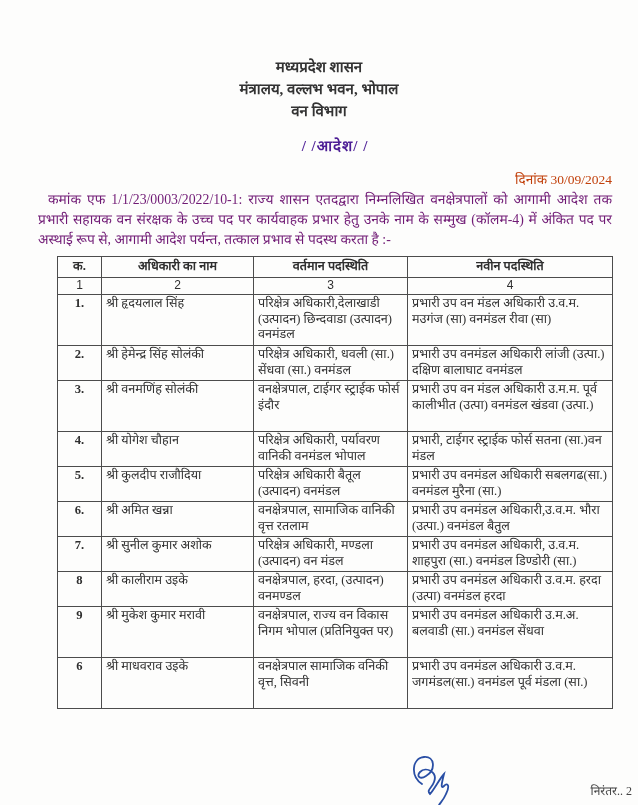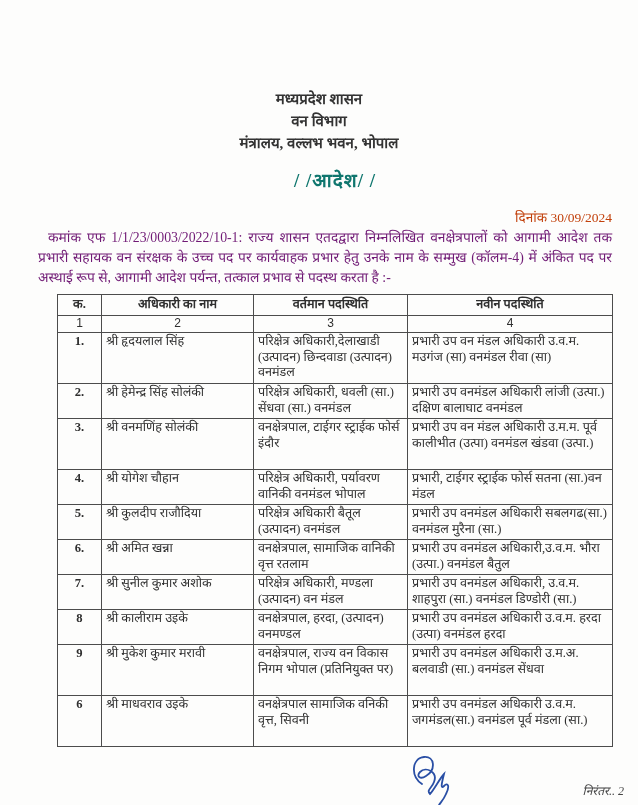--- a/index.html
+++ b/index.html
@@ -9,26 +9,26 @@
     font-family: "Liberation Serif", "DejaVu Sans", serif;
   }
   .doc {
     position: relative;
     width: 638px; height: 805px;
     background: #fdfdfc;
     color: #2d2d2d;
     overflow: hidden;
     box-sizing: border-box;
   }
-  .doc-header { text-align: center; padding-top: 88px; }
+  .doc-header { text-align: center; padding-top: 56px; }
   .doc-header .h-line { font-size: 15px; font-weight: 600; line-height: 22px; color: #333; }
   .order-title {
     text-align: center;
-    font-size: 19px; font-weight: 700;
-    margin-top: 13px; letter-spacing: 1px; color: #0f766e; margin-left: 32px;
+    font-size: 15px; font-weight: 700;
+    margin-top: 13px; letter-spacing: 1px; color: #4c1d95; margin-left: 32px;
   }
   .date-line {
     text-align: right;
     margin: 15px 26px 0 0;
     font-size: 13.5px; color: #c2410c;
   }
   .body-para {
     margin: 2px 26px 0 38px;
     font-size: 13.8px;
     line-height: 20px;
@@ -60,33 +60,33 @@
   td.sno { text-align: center; font-weight: 700; font-family: "Liberation Serif", serif; font-size: 13px; }
   tr.h2 td { height: 31px; }
   tr.h3 td { height: 47px; }
   .signature {
     position: absolute;
     left: 408px; top: 750px;
     width: 70px; height: 55px;
   }
   .footer-note {
     position: absolute;
-    right: 14px; top: 782px;
-    font-size: 12px; color: #444; font-style: italic;
+    right: 6px; top: 782px;
+    font-size: 12px; color: #444;
   }
 </style>
 </head>
 <body>
 
 <div class="doc">
 
   <div class="doc-header">
     <div class="h-line">मध्यप्रदेश शासन</div>
+    <div class="h-line">मंत्रालय, वल्लभ भवन, भोपाल</div>
     <div class="h-line">वन विभाग</div>
-    <div class="h-line">मंत्रालय, वल्लभ भवन, भोपाल</div>
     <div class="order-title">/ /आदेश/ /</div>
   </div>
 
   <div class="date-line">दिनांक 30/09/2024</div>
 
   <div class="body-para">कमांक एफ 1/1/23/0003/2022/10-1:  राज्य शासन एतदद्वारा निम्नलिखित वनक्षेत्रपालों को आगामी आदेश तक प्रभारी सहायक वन संरक्षक के उच्च पद पर कार्यवाहक प्रभार हेतु उनके नाम के सम्मुख (कॉलम-4) में अंकित पद पर अस्थाई रूप से, आगामी आदेश पर्यन्त, तत्काल प्रभाव से पदस्थ करता है :-</div>
 
   <table class="order-table">
     <colgroup>
         <col class="c1">

